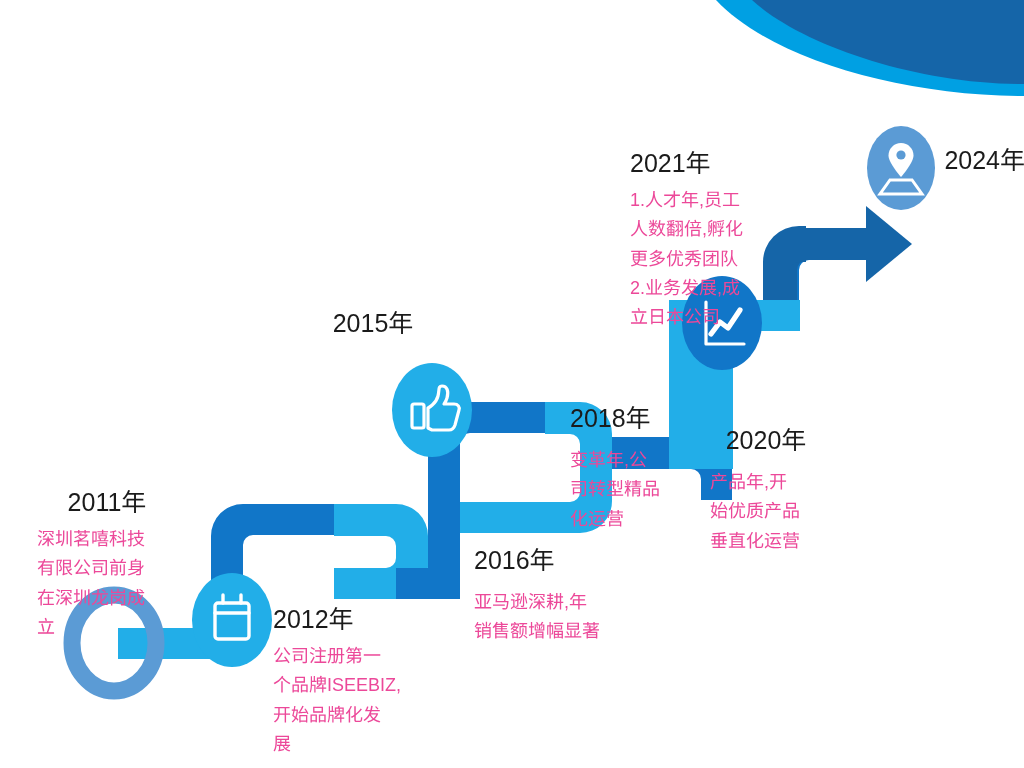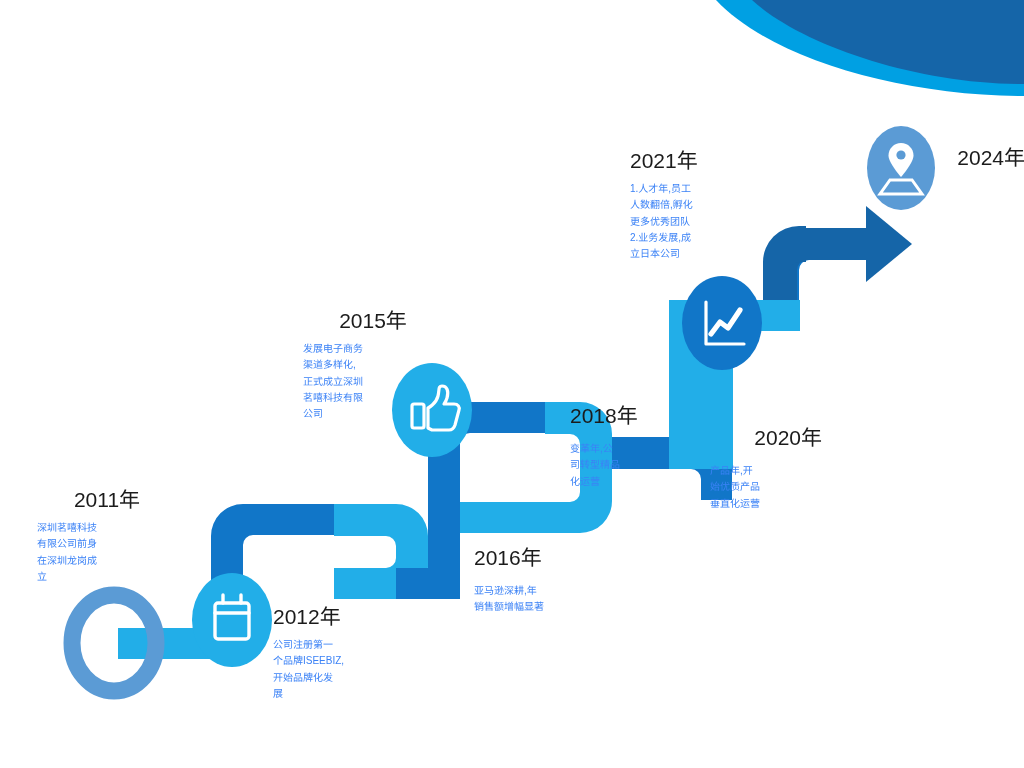--- a/index.html
+++ b/index.html
@@ -26,49 +26,49 @@
     width: 330px;
     height: 112px;
     pointer-events: none;
   }
   
   .milestone {
     position: absolute;
     box-sizing: border-box;
   }
   .m-year {
-    font-size: 21px;
+    font-size: 25px;
     color: #1b1b1b;
     line-height: 1.25;
     white-space: nowrap;
     margin: 0 0 7px 0;
     font-weight: 400;
   }
   .m-desc {
-    font-size: 10px;
-    color: #3b82f6;
+    font-size: 18px;
+    color: #ec4899;
     line-height: 1.62;
     margin: 0;
     white-space: pre-line;
   }
   
   #ms-2011 { left: 37px;  top: 487px;  width: 140px; }
   #ms-2011 .m-year { text-align: center; }
   #ms-2012 { left: 273px; top: 604px;  width: 142px; }
   #ms-2012 .m-year { text-align: left; }
   #ms-2015 { left: 303px; top: 308px;  width: 140px; }
   #ms-2015 .m-year { text-align: center; }
   #ms-2016 { left: 474px; top: 545px;  width: 150px; }
   #ms-2016 .m-year { text-align: left; }
   #ms-2016 .m-desc { margin-top: 12px; }
   #ms-2018 { left: 570px; top: 363px;  width: 112px; }
   #ms-2018 .m-year { text-align: left; margin-top: 40px; }
   #ms-2018 .m-desc { margin-top: 12px; }
   #ms-2020 { left: 710px; top: 425px;  width: 112px; }
-  #ms-2020 .m-year { text-align: right; }
+  #ms-2020 .m-year { text-align: center; }
   #ms-2020 .m-desc { margin-top: 12px; }
   #ms-2021 { left: 630px; top: 148px;  width: 124px; }
   #ms-2021 .m-year { text-align: left; }
   #ms-2024 { left: 925px; top: 145px;  width: 100px; }
   #ms-2024 .m-year { text-align: right; }
 </style>
 </head>
 <body>
 
 <div id="stage">
@@ -187,25 +187,20 @@
   <div class="milestone" id="ms-2012">
     <div class="m-year">2012年</div>
     <div class="m-desc">公司注册第一
 个品牌ISEEBIZ,
 开始品牌化发
 展</div>
   </div>
 
   <div class="milestone" id="ms-2015">
     <div class="m-year">2015年</div>
-    <div class="m-desc">发展电子商务
-渠道多样化,
-正式成立深圳
-茗嘻科技有限
-公司</div>
   </div>
 
   <div class="milestone" id="ms-2016">
     <div class="m-year">2016年</div>
     <div class="m-desc">亚马逊深耕,年
 销售额增幅显著</div>
   </div>
 
   <div class="milestone" id="ms-2018">
     <div class="m-year">2018年</div>

